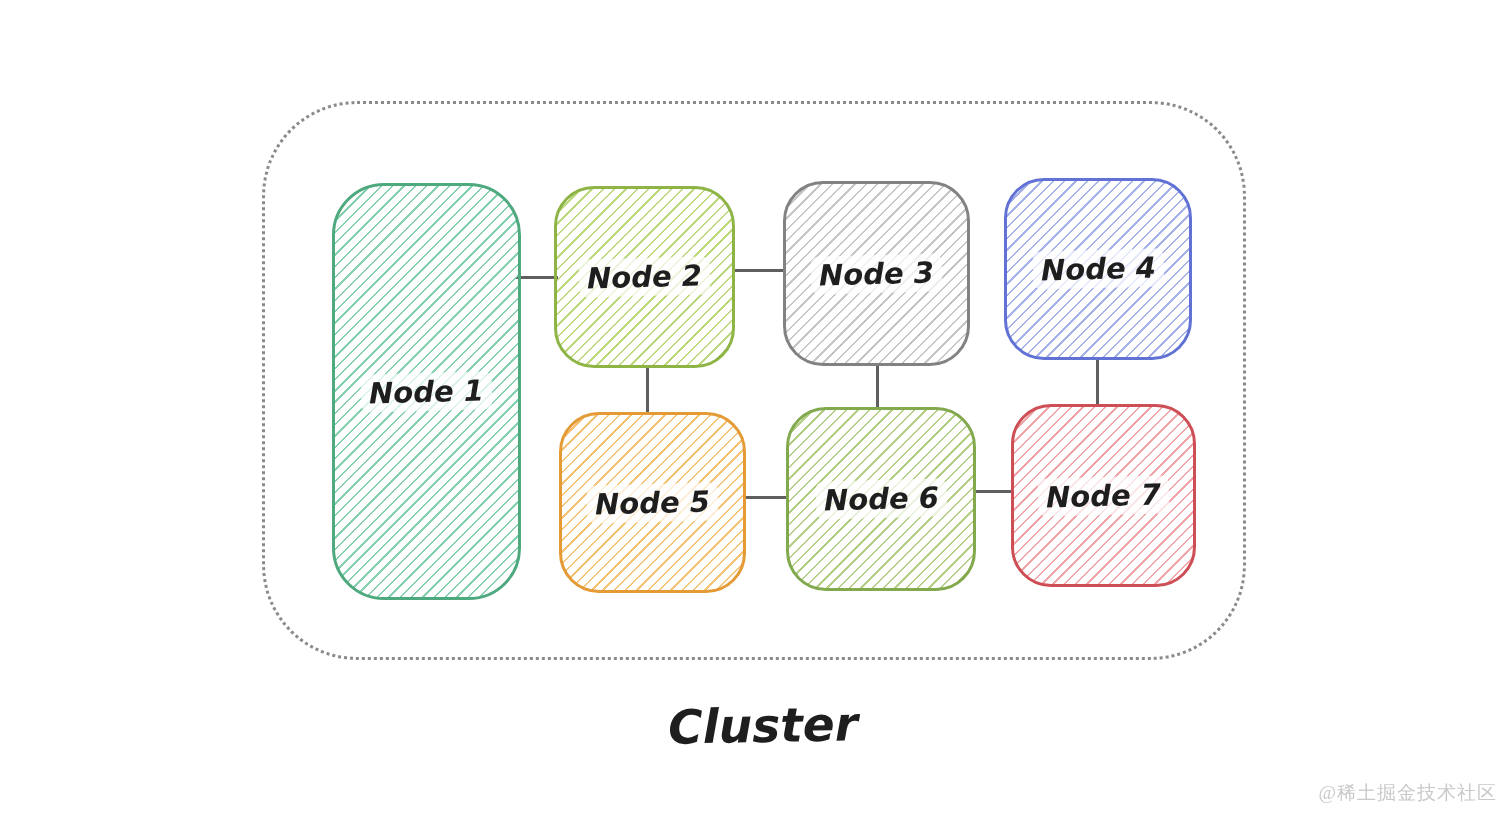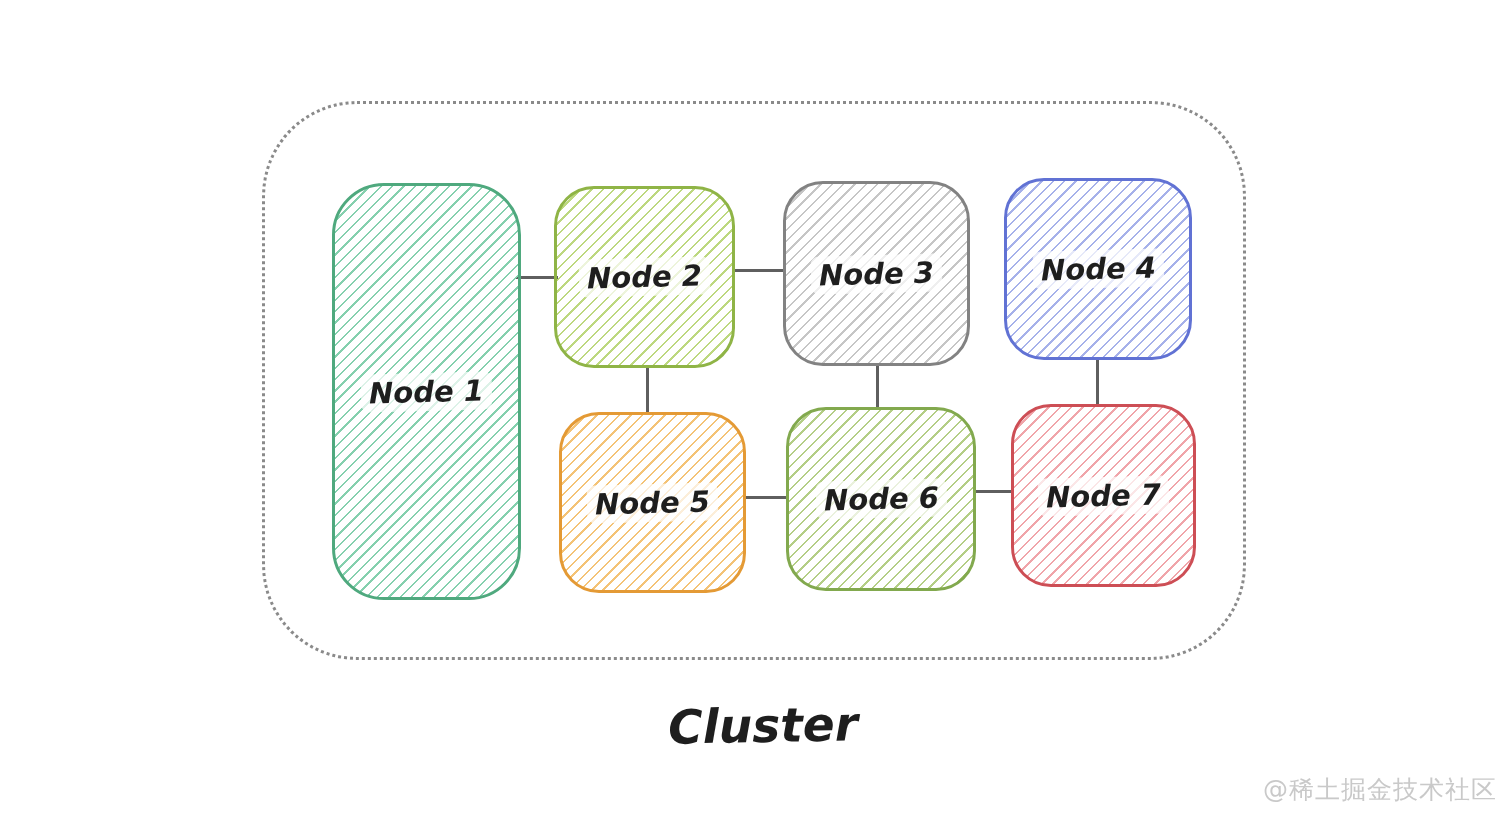--- a/index.html
+++ b/index.html
@@ -89,23 +89,24 @@
     font-weight: 700;
     font-style: italic;
     color: var(--ink, #1e1e1e);
     transform: rotate(-1deg);
   }
   
   .watermark {
     position: absolute;
     right: 15px;
     bottom: 19px;
-    font-size: 25px;
+    font-size: 19px;
     color: var(--wm, #c9c9c9);
     letter-spacing: 1px;
+    font-family: Liberation Serif, serif;
   }
 </style>
 </head>
 <body>
 
 <div class="canvas" style="--edge: #5f5f5f; --ink: #1e1e1e; --wm: #c9c9c9;">
 
   <div class="cluster-box" style="--boundary: #8a8a8a;"></div>
 
   <div class="edge h" id="edge-n1-n2"></div>

